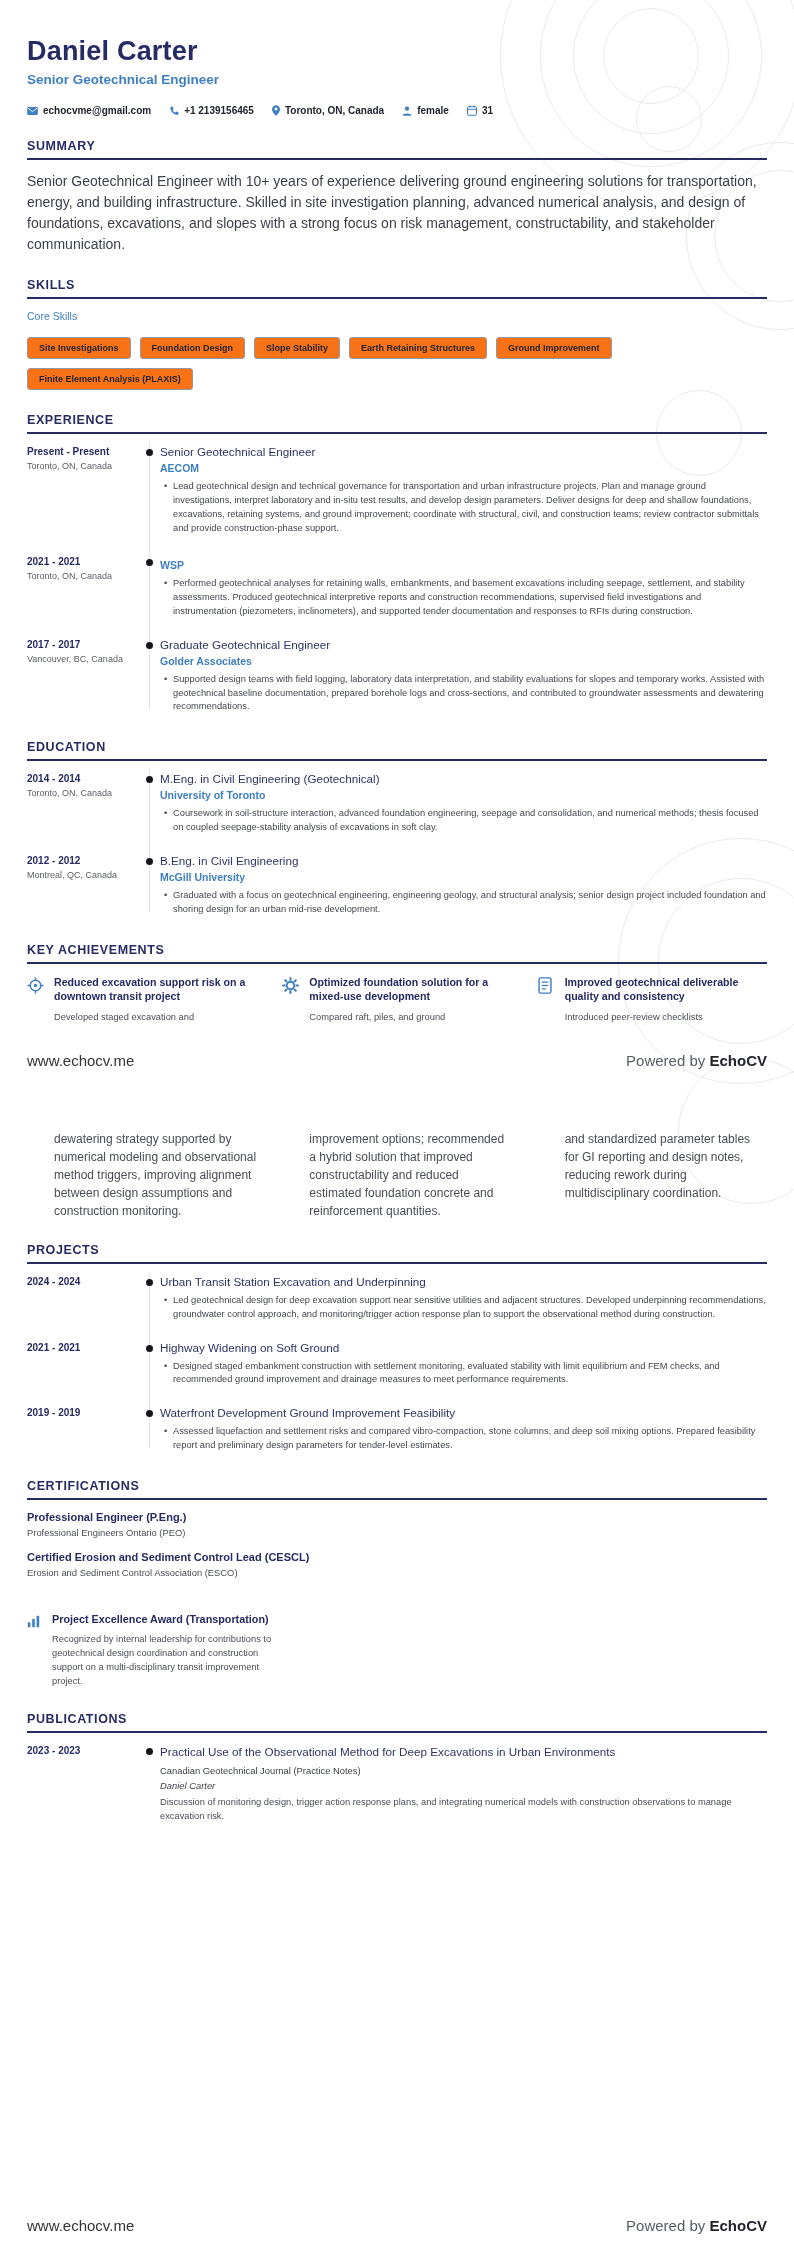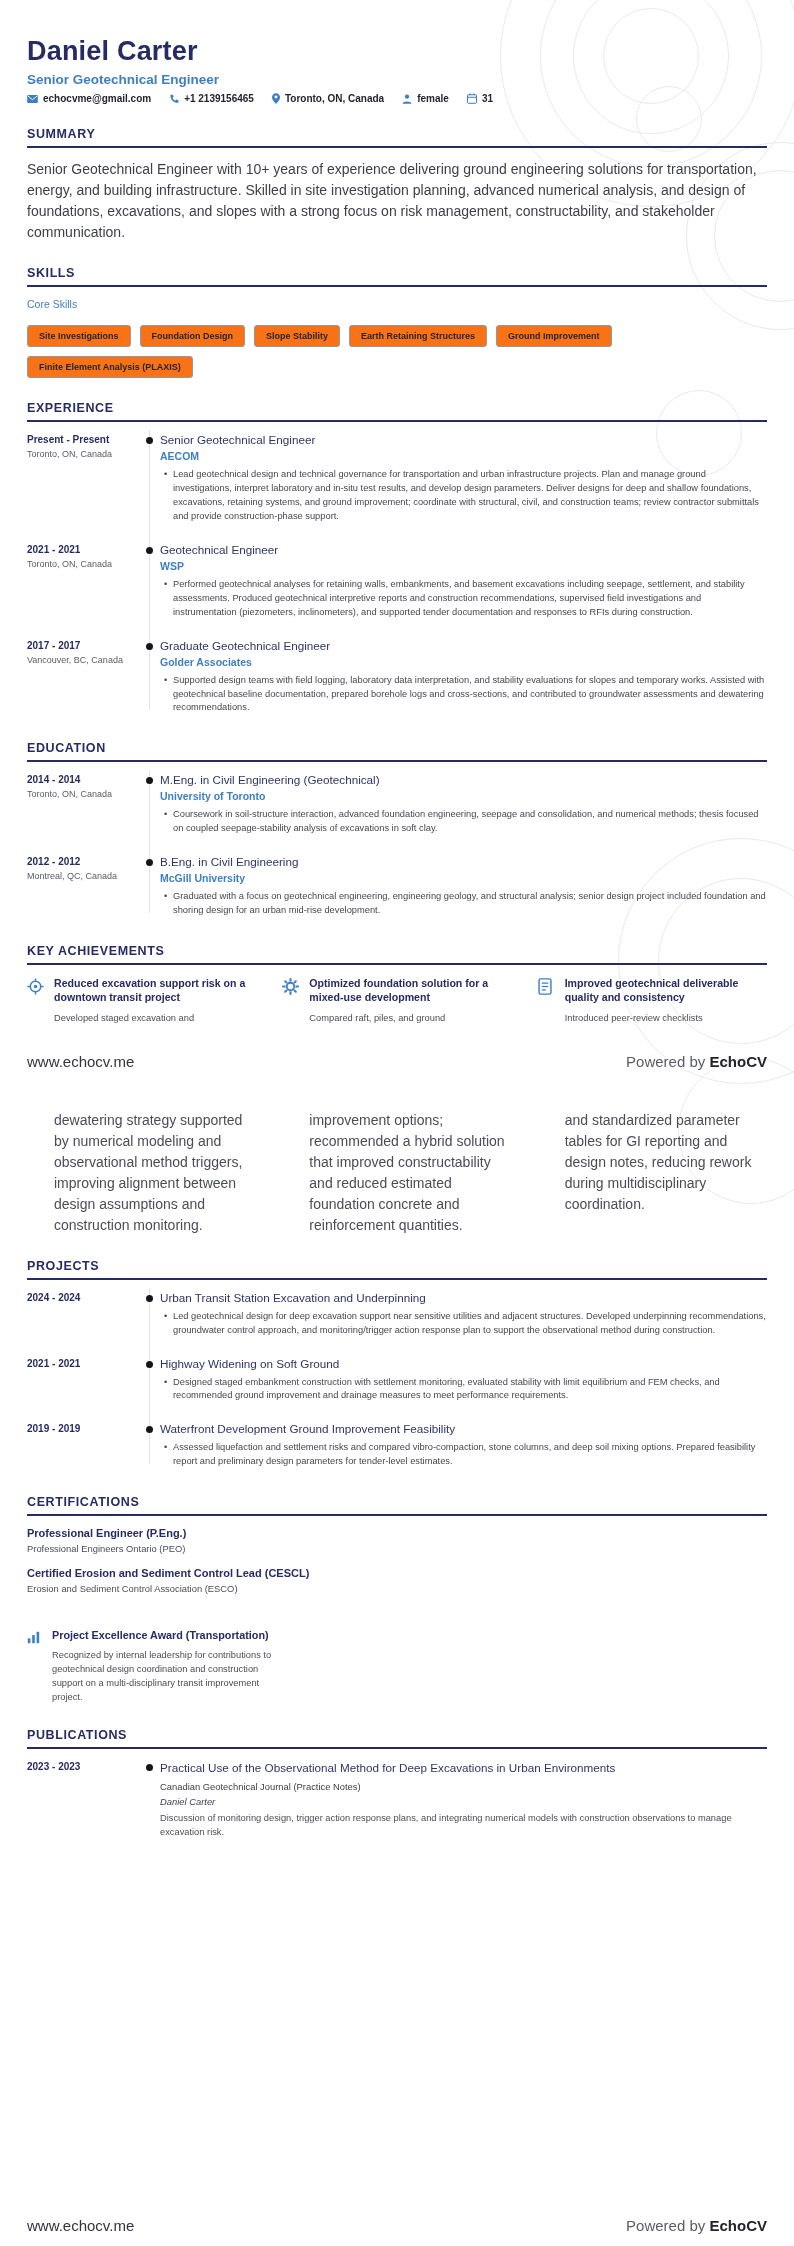--- a/index.html
+++ b/index.html
@@ -17,21 +17,21 @@
     border: 1px solid #e9eaf0;
     border-radius: 50%;
     pointer-events: none;
     z-index: 0;
   }
   .page { position: relative; z-index: 1; padding: 36px 27px 0 27px; }
 
   
   .name { font-size: 27px; font-weight: bold; color: #262b63; margin: 0; letter-spacing: 0.2px; }
   .job-title { font-size: 13.5px; font-weight: bold; color: #3e7fc1; margin-top: 5px; }
-  .contact-row { display: flex; flex-wrap: wrap; gap: 4px 18px; margin-top: 6px; align-items: center; }
+  .contact-row { display: flex; flex-wrap: wrap; gap: 4px 18px; margin-top: 18px; align-items: center; }
   .contact-item { display: inline-flex; align-items: center; gap: 5px; font-size: 10px; font-weight: bold; color: #22252f; }
   .contact-item svg { display: block; }
 
   
   .section { margin-top: 23px; }
   .section-heading {
     font-size: 12.5px; font-weight: bold; color: #262b63;
     letter-spacing: 0.6px; padding-bottom: 5px; margin: 0;
     border-bottom: 2px solid #262b63;
   }
@@ -68,21 +68,21 @@
   .bullets li { font-size: 9.3px; line-height: 1.5; color: #44474f; position: relative; margin-bottom: 3px; }
   .bullets li::before { content: '\2022'; position: absolute; left: -9px; color: #44474f; }
 
   
   .ach-grid { display: grid; grid-template-columns: 1fr 1fr 1fr; column-gap: 26px; }
   .ach-item { display: flex; gap: 9px; }
   .ach-icon { flex-shrink: 0; width: 18px; padding-top: 2px; }
   .ach-title { font-size: 10.6px; font-weight: bold; color: #262b63; line-height: 1.35; }
   .ach-text { font-size: 9.3px; line-height: 1.5; color: #4a4d56; margin-top: 7px; }
   .ach-cont-grid { display: grid; grid-template-columns: 1fr 1fr 1fr; column-gap: 26px; margin-top: 40px; }
-  .ach-cont { padding-left: 27px; font-size: 14px; line-height: 1.5; color: #4a4d56; }
+  .ach-cont { padding-left: 27px; font-size: 12px; line-height: 1.5; color: #4a4d56; margin-top: 21px; }
 
   
   .page-footer { display: flex; justify-content: space-between; align-items: flex-end; margin-top: 27px; font-size: 15px; }
   .footer-site { color: #33343c; text-decoration: none; }
   .footer-powered { color: #5a5d66; }
   .footer-powered b { color: #22232b; }
   .page-footer.bottom { position: absolute; left: 27px; right: 27px; bottom: 12px; margin-top: 0; z-index: 1; }
 
   
   .cert { margin-bottom: 13px; }
@@ -213,21 +213,20 @@
         </div>
       </div>
 
       <div class="entry">
         <div class="entry-left">
           <div class="entry-dates">2021 - 2021</div>
           <div class="entry-loc">Toronto, ON, Canada</div>
         </div>
         <div class="entry-right">
           <span class="dot"></span>
-          <div class="entry-role">Geotechnical Engineer</div>
           <div class="entry-company">WSP</div>
           <ul class="bullets">
             <li>Performed geotechnical analyses for retaining walls, embankments, and basement excavations including seepage, settlement, and stability assessments. Produced geotechnical interpretive reports and construction recommendations, supervised field investigations and instrumentation (piezometers, inclinometers), and supported tender documentation and responses to RFIs during construction.</li>
           </ul>
         </div>
       </div>
 
       <div class="entry">
         <div class="entry-left">
           <div class="entry-dates">2017 - 2017</div>

